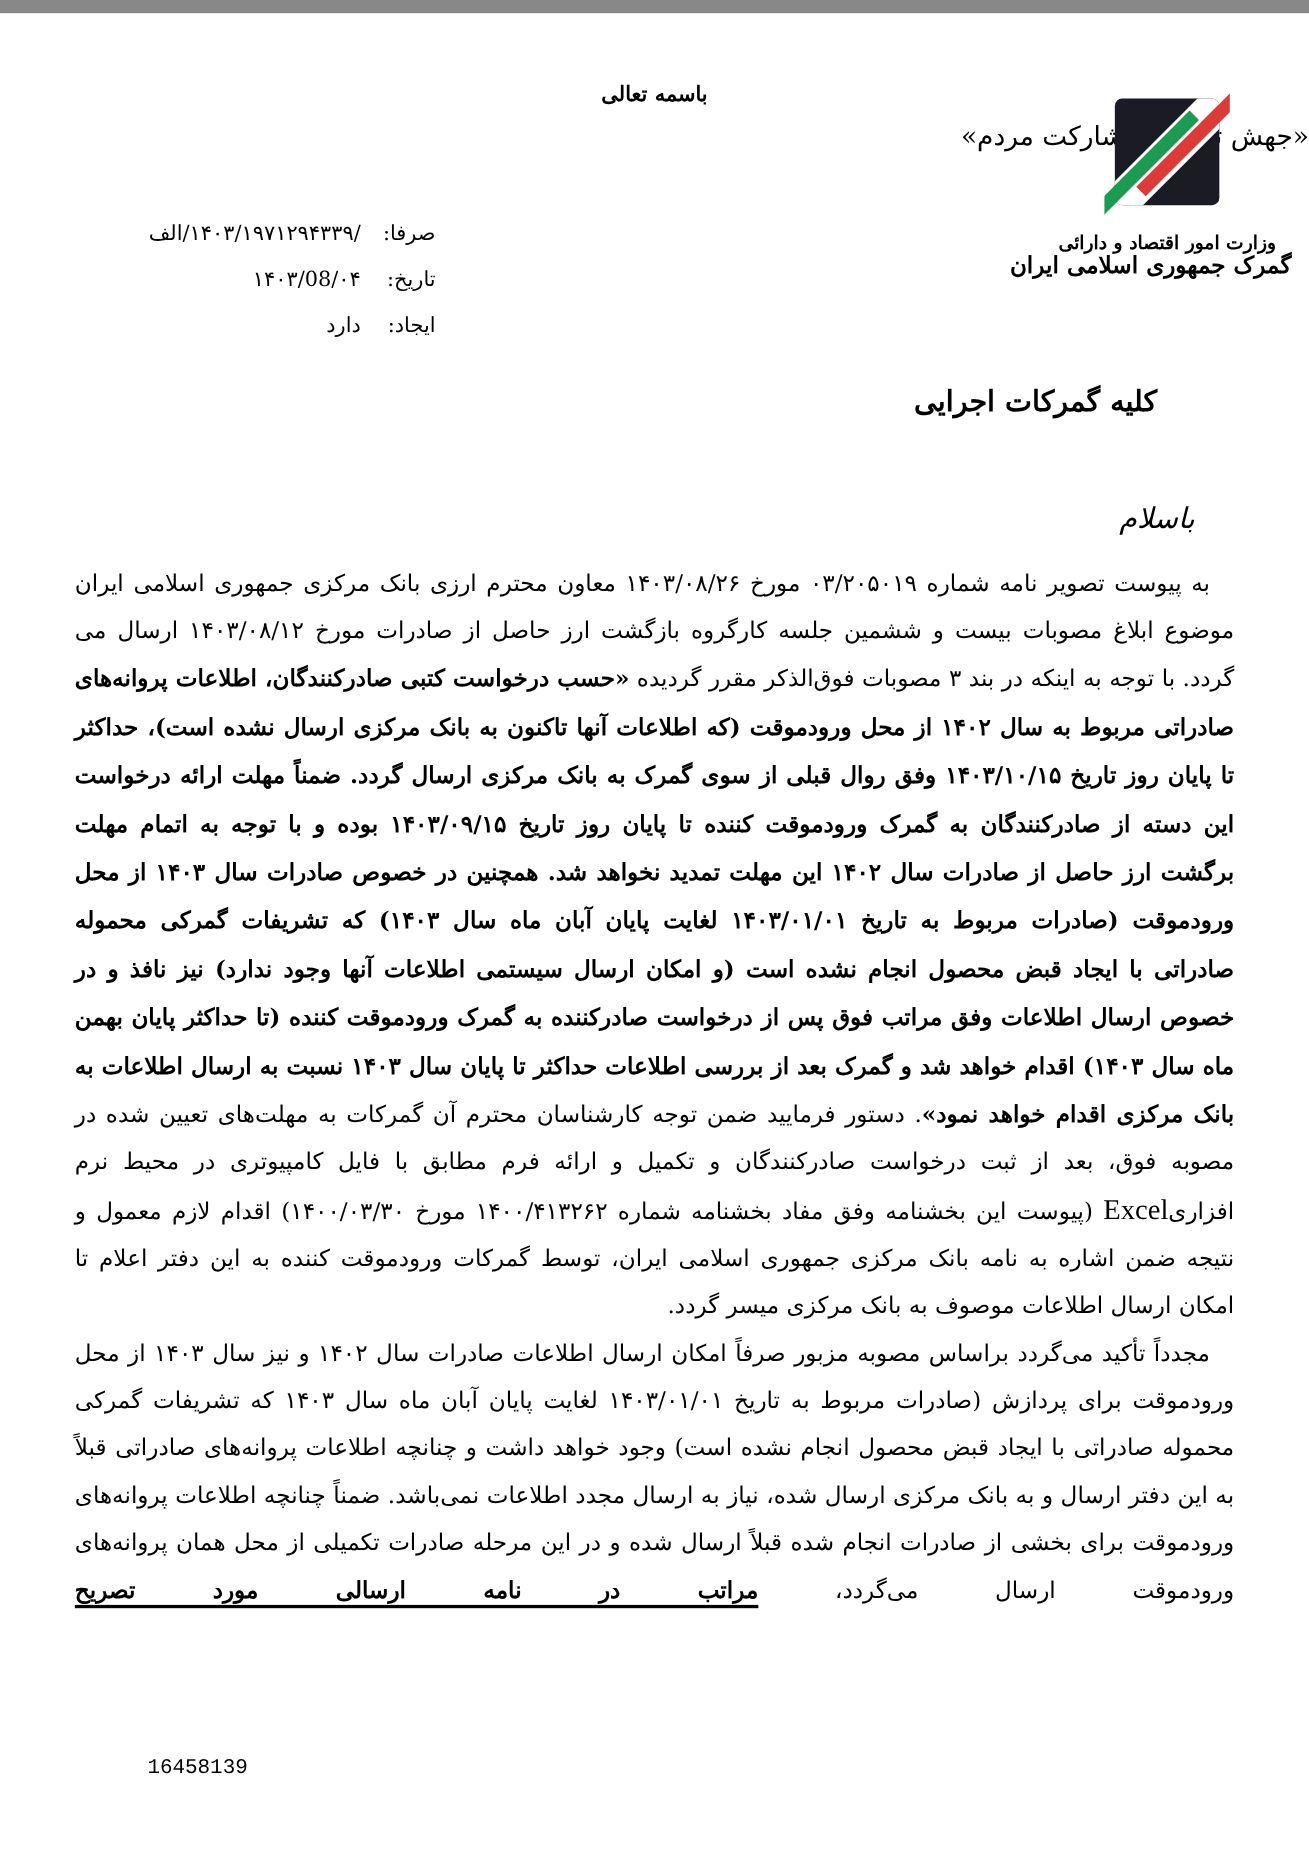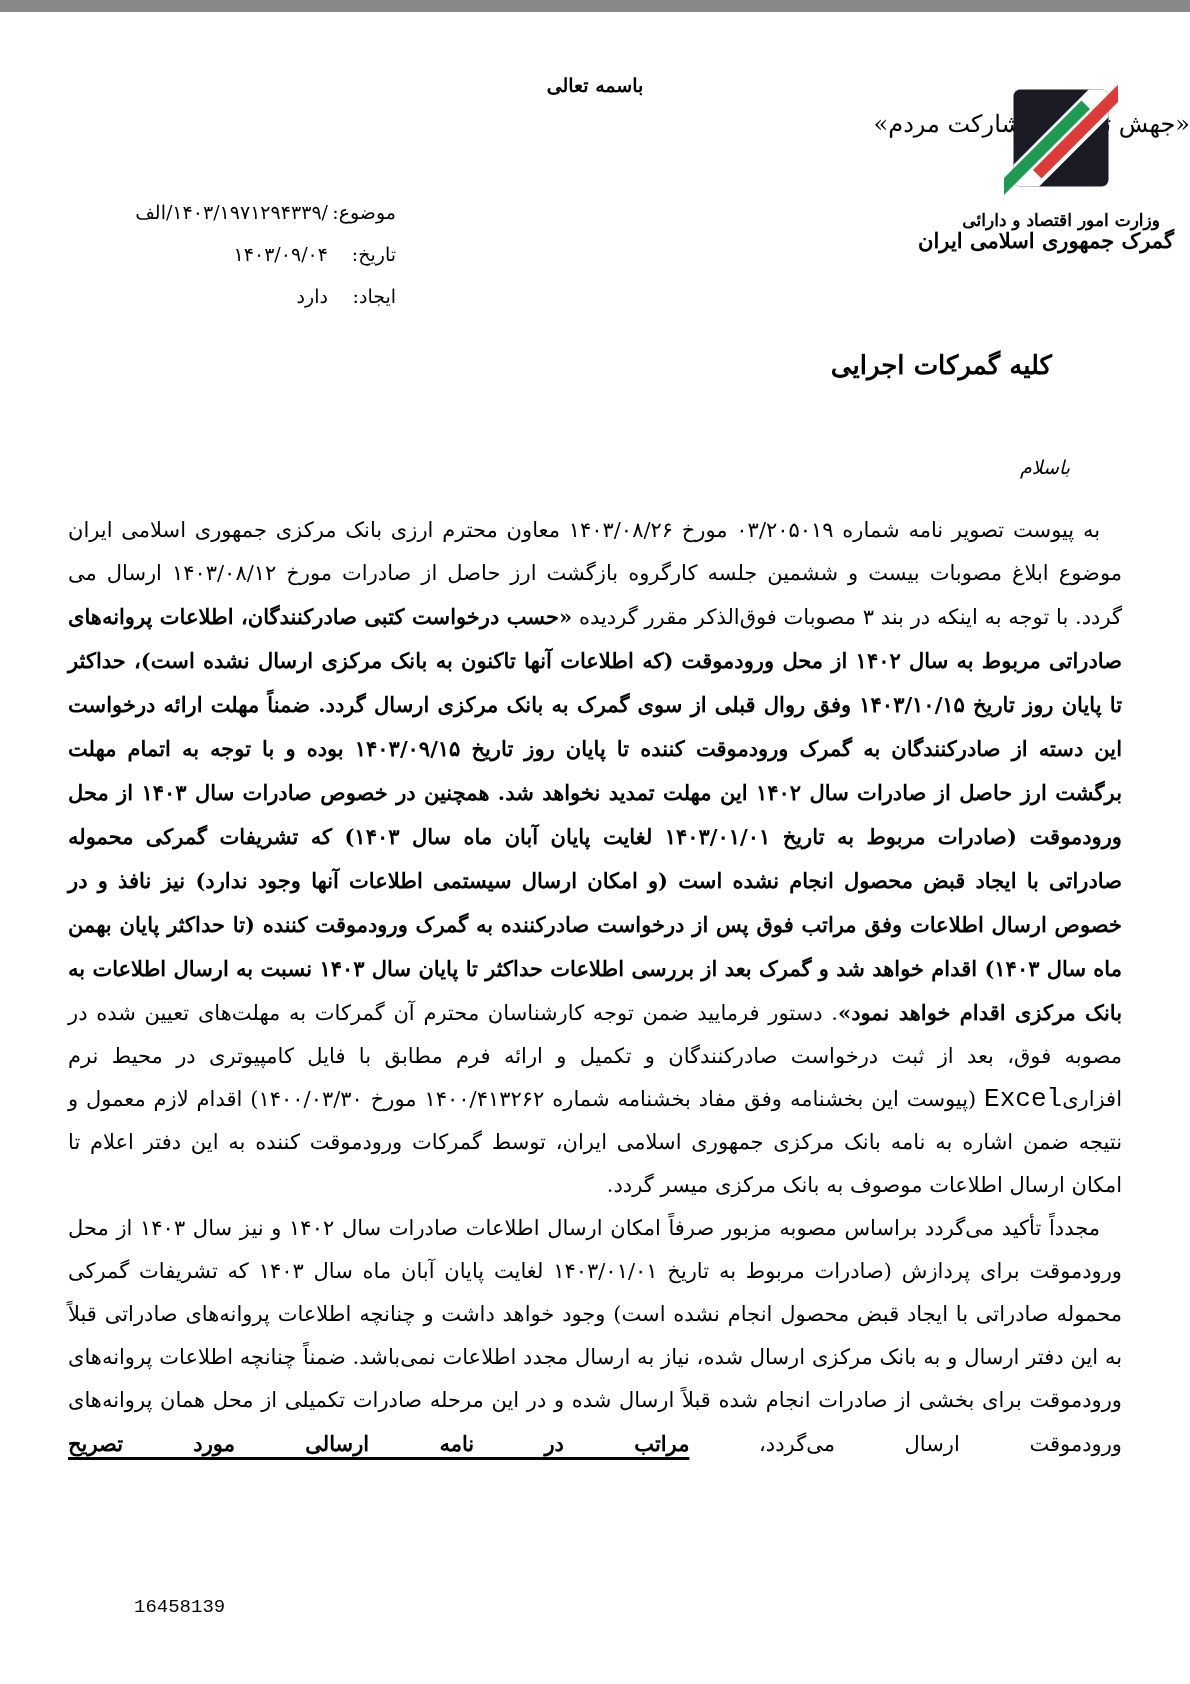--- a/index.html
+++ b/index.html
@@ -37,39 +37,39 @@
   .meta { position: absolute; top: 186px; left: 54px; width: 342px; font-size: 19px; }
   .meta-row { display: flex; direction: rtl; align-items: baseline; margin-bottom: 14px; line-height: 28px; }
   .meta-label { width: 68px; text-align: right; }
   .meta-value { flex: 1; }
   
   .recipient {
     position: absolute; top: 338px; right: 138px;
     font-size: 26px; font-weight: 700; white-space: nowrap;
   }
   .salutation {
-    position: absolute; top: 444px; right: 120px;
-    font-size: 19px; font-style: italic; font-family: Liberation Serif, serif; white-space: nowrap;
+    position: absolute; top: 444px; right: 104px;
+    font-size: 26px; font-style: italic; font-family: Liberation Serif, serif; white-space: nowrap;
   }
   
   .body-text {
     position: absolute; top: 497px; left: 68px; right: 68px;
     font-size: 21px; line-height: 43px;
     text-align: justify;
   }
   .body-text p { margin: 0; text-indent: 22px; }
   .body-text p.last { text-align-last: justify; }
   .b { font-weight: 700; }
   .bu {
     font-weight: 700;
     text-decoration: underline;
     text-decoration-thickness: 2.5px;
     text-underline-offset: 6px;
   }
-  .excel { font-family: Liberation Mono, monospace; font-size: 26px; }
+  .excel { font-family: Liberation Serif, serif; font-size: 26px; }
   
   .footer-num {
     position: absolute; top: 1584px; left: 134px;
     direction: ltr; font-family: Liberation Mono, monospace; font-size: 19px;
   }
 </style>
 </head>
 <body>
 
 <div class="page">
@@ -87,26 +87,26 @@
     <polygon points="-51.5,148.5 148.5,-51.5 173.5,-26.5 -26.5,173.5" fill="#ffffff" clip-path="url(#sq)"></polygon>
     <polygon points="-9.5,110.5 81.5,19.5 90.5,28.5 -0.5,119.5" fill="#1e9b52"></polygon>
     <polygon points="30.5,92.5 121.5,1.5 130.5,10.5 39.5,101.5" fill="#dd3b38"></polygon>
   </svg>
 
   <div class="ministry">وزارت امور اقتصاد و دارائی</div>
   <div class="org">گمرک جمهوری اسلامی ایران</div>
 
   <div class="meta">
     <div class="meta-row">
-      <span class="meta-label">موضوع:</span>
+      <span class="meta-label">صرفا:</span>
       <span class="meta-value">/۱۴۰۳/۱۹۷۱۲۹۴۳۳۹/الف</span>
     </div>
     <div class="meta-row">
       <span class="meta-label">تاریخ:</span>
-      <span class="meta-value">۱۴۰۳/۰۹/۰۴</span>
+      <span class="meta-value">۱۴۰۳/08/۰۴</span>
     </div>
     <div class="meta-row">
       <span class="meta-label">ایجاد:</span>
       <span class="meta-value">دارد</span>
     </div>
   </div>
 
   <div class="recipient">کلیه گمرکات اجرایی</div>
 
   <div class="salutation">باسلام</div>

